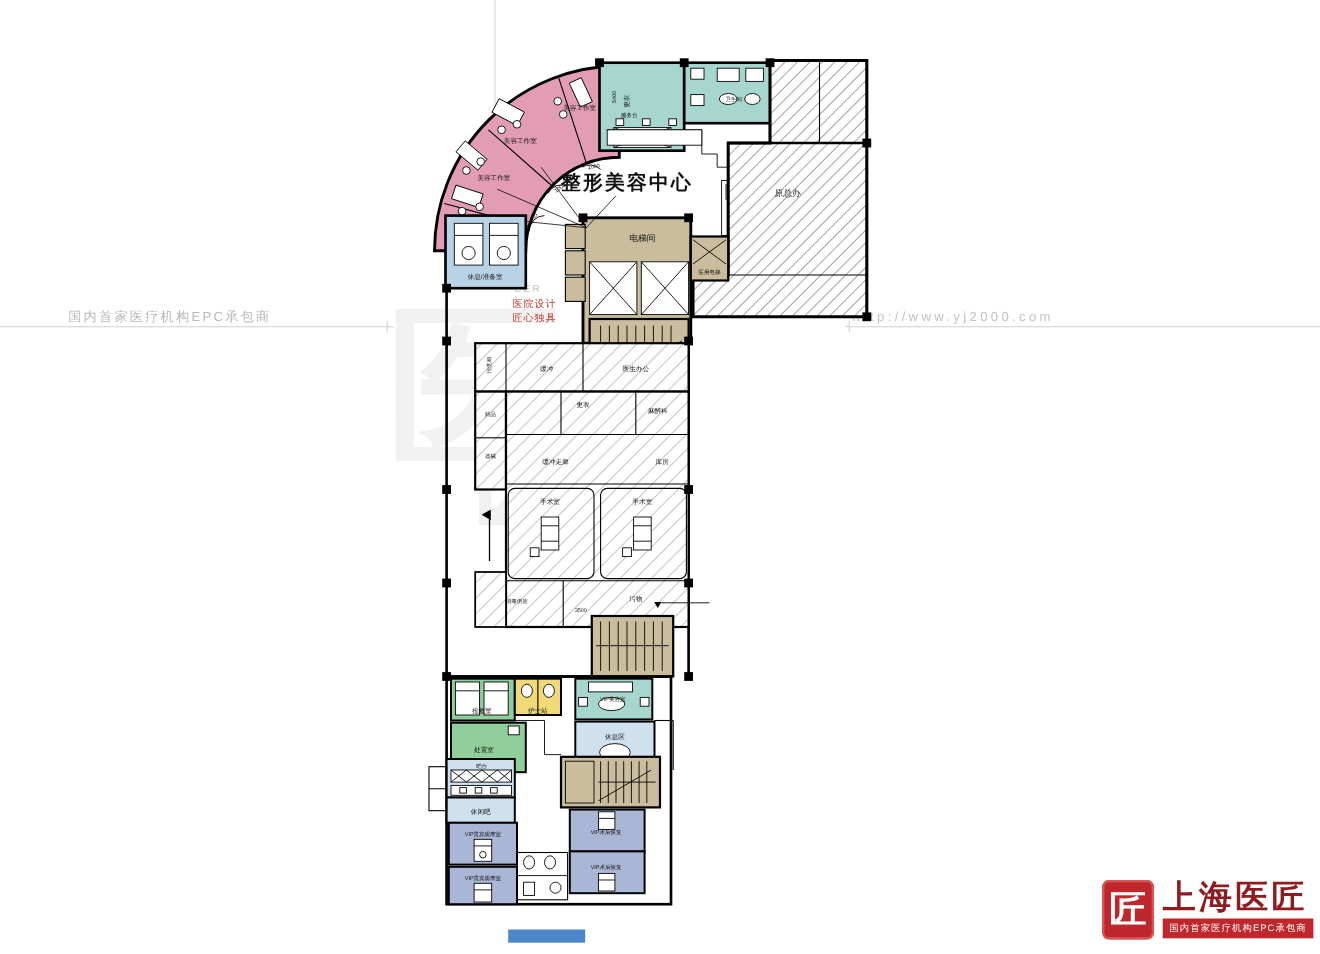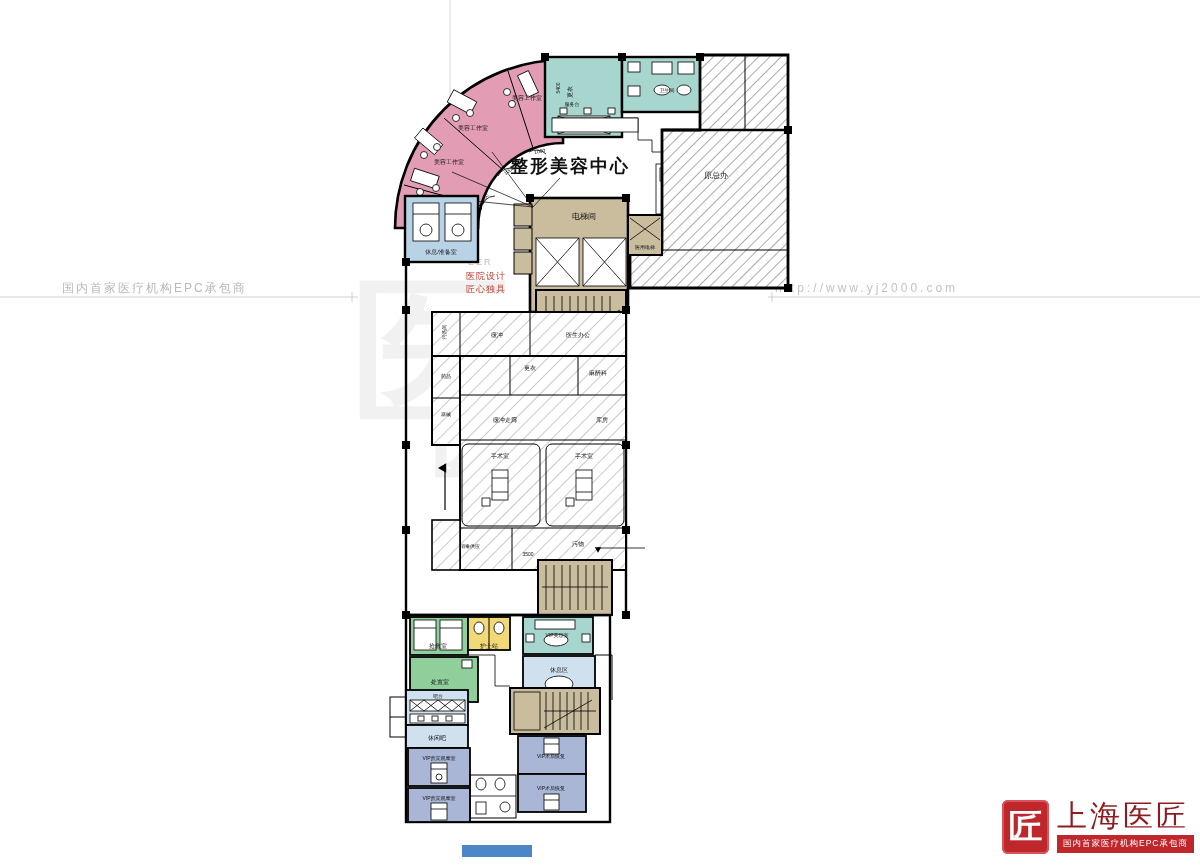--- a/index.html
+++ b/index.html
@@ -18,21 +18,21 @@
   .furn{stroke:#000;fill:#fff;stroke-width:0.8;}
   .furn-line{stroke:#000;stroke-width:0.8;fill:none;}
   .lbl{font-size:8px;text-anchor:middle;}
   .lbl-sm{font-size:6px;text-anchor:middle;}
   .lbl-xs{font-size:5px;text-anchor:middle;}
   .title-lbl{font-size:18px;text-anchor:middle;font-weight:bold;letter-spacing:2px;}
   .leader{stroke:#000;stroke-width:0.7;fill:none;}
   .logo{position:absolute;left:1002px;top:800px;width:192px;height:60px;display:flex;align-items:flex-start;}
   .seal{width:54px;height:54px;background:#c0272d;border-radius:6px;color:#fff;display:flex;align-items:center;justify-content:center;font-size:34px;font-weight:bold;box-shadow:inset 0 0 0 2px #d9555a;}
   .logo-right{margin-left:8px;display:flex;flex-direction:column;}
-  .brand{color:#8e1b1f;font-size:30px;font-weight:normal;letter-spacing:3px;line-height:32px;}
+  .brand{color:#8e1b1f;font-size:30px;font-weight:bold;letter-spacing:3px;line-height:32px;}
   .tagline{margin-top:3px;background:#c0272d;color:#fff;font-size:8.5px;letter-spacing:1px;padding:3px 6px;text-align:center;white-space:nowrap;}
 </style>
 </head>
 <body>
 
 <div class="stage">
 <svg width="1200" height="867" viewBox="0 0 1200 867">
   <defs>
     <pattern id="hatch" patternUnits="userSpaceOnUse" width="8" height="8" patternTransform="rotate(45)">
       <rect width="8" height="8" fill="#fff"></rect>

